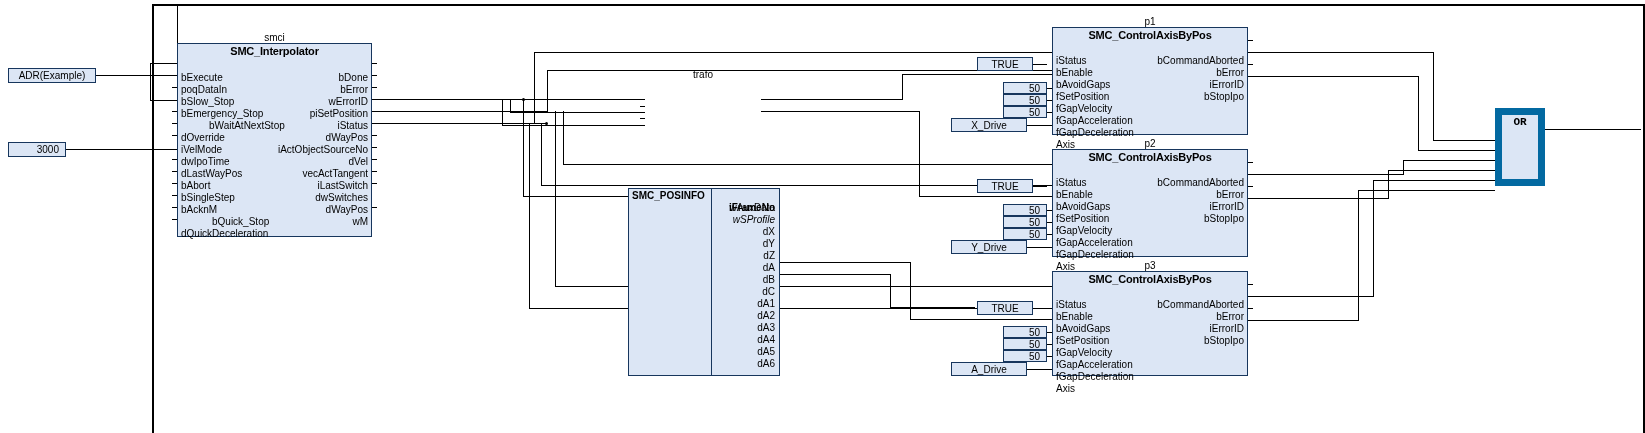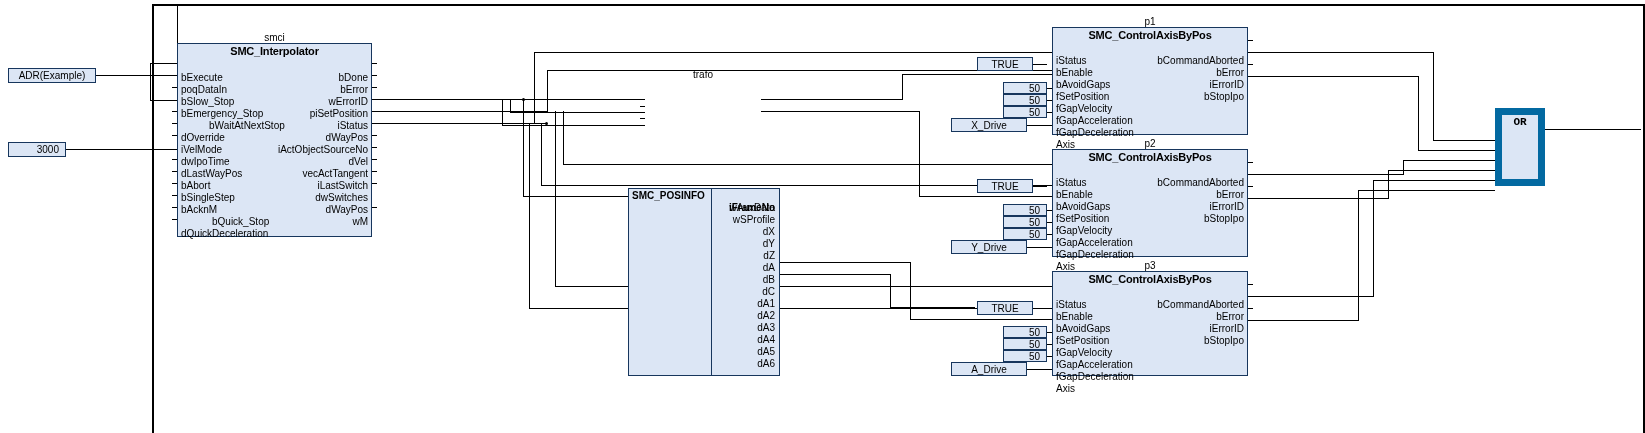--- a/index.html
+++ b/index.html
@@ -163,21 +163,21 @@
   <div class="w wh" style="left:902px;top:74px;width:150px;"></div>
   <div class="w wh" style="left:761px;top:111px;width:158px;"></div>
   <div class="w wv" style="left:919px;top:111px;height:85px;"></div>
   <div class="w wh" style="left:919px;top:196px;width:133px;"></div>
 
   <div class="posinfo" style="left:628px;top:188px;width:152px;height:188px;">
     <div class="divider" style="left:82px;"></div>
     <div class="name">SMC_POSINFO</div>
     <div class="fld" style="top:13px;font-weight:bold;">iFrameNo</div>
     <div class="fld" style="top:13px;">wAuxData</div>
-    <div class="fld" style="top:25px;">wSProfile</div>
+    <div class="fld" style="top:25px;font-style:italic;">wSProfile</div>
     <div class="fld" style="top:37px;">dX</div>
     <div class="fld" style="top:49px;">dY</div>
     <div class="fld" style="top:61px;">dZ</div>
     <div class="fld" style="top:73px;">dA</div>
     <div class="fld" style="top:85px;">dB</div>
     <div class="fld" style="top:97px;">dC</div>
     <div class="fld" style="top:109px;">dA1</div>
     <div class="fld" style="top:121px;">dA2</div>
     <div class="fld" style="top:133px;">dA3</div>
     <div class="fld" style="top:145px;">dA4</div>

